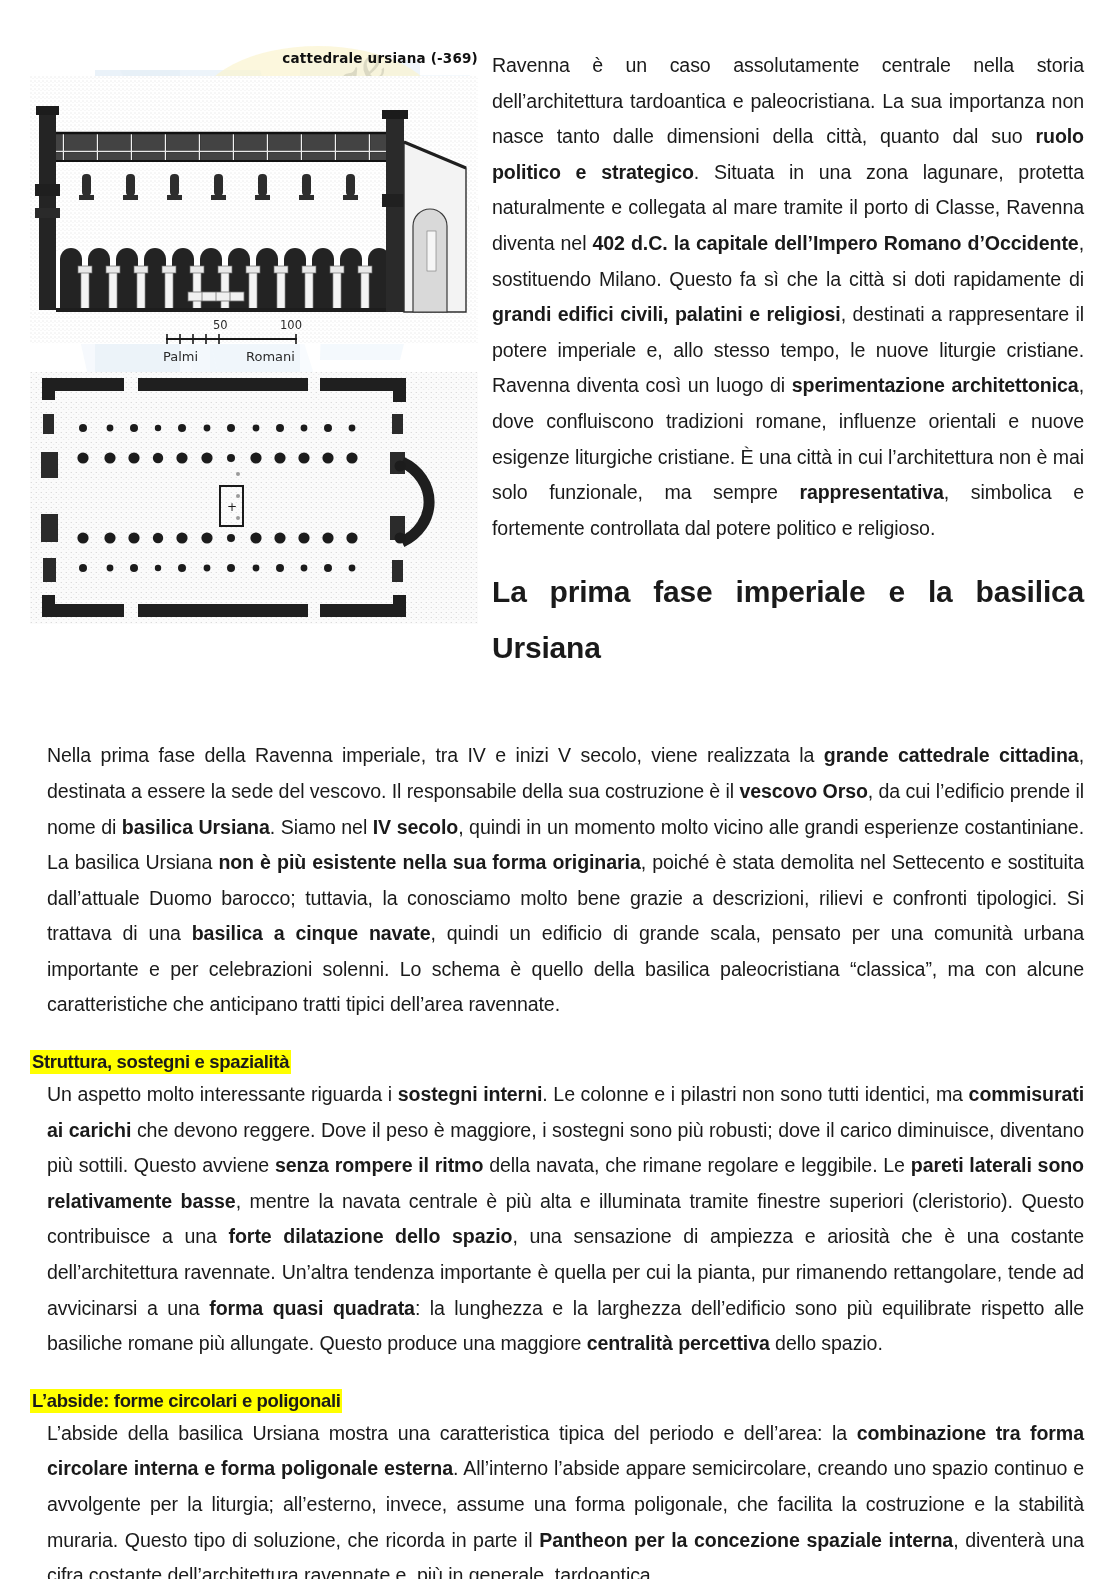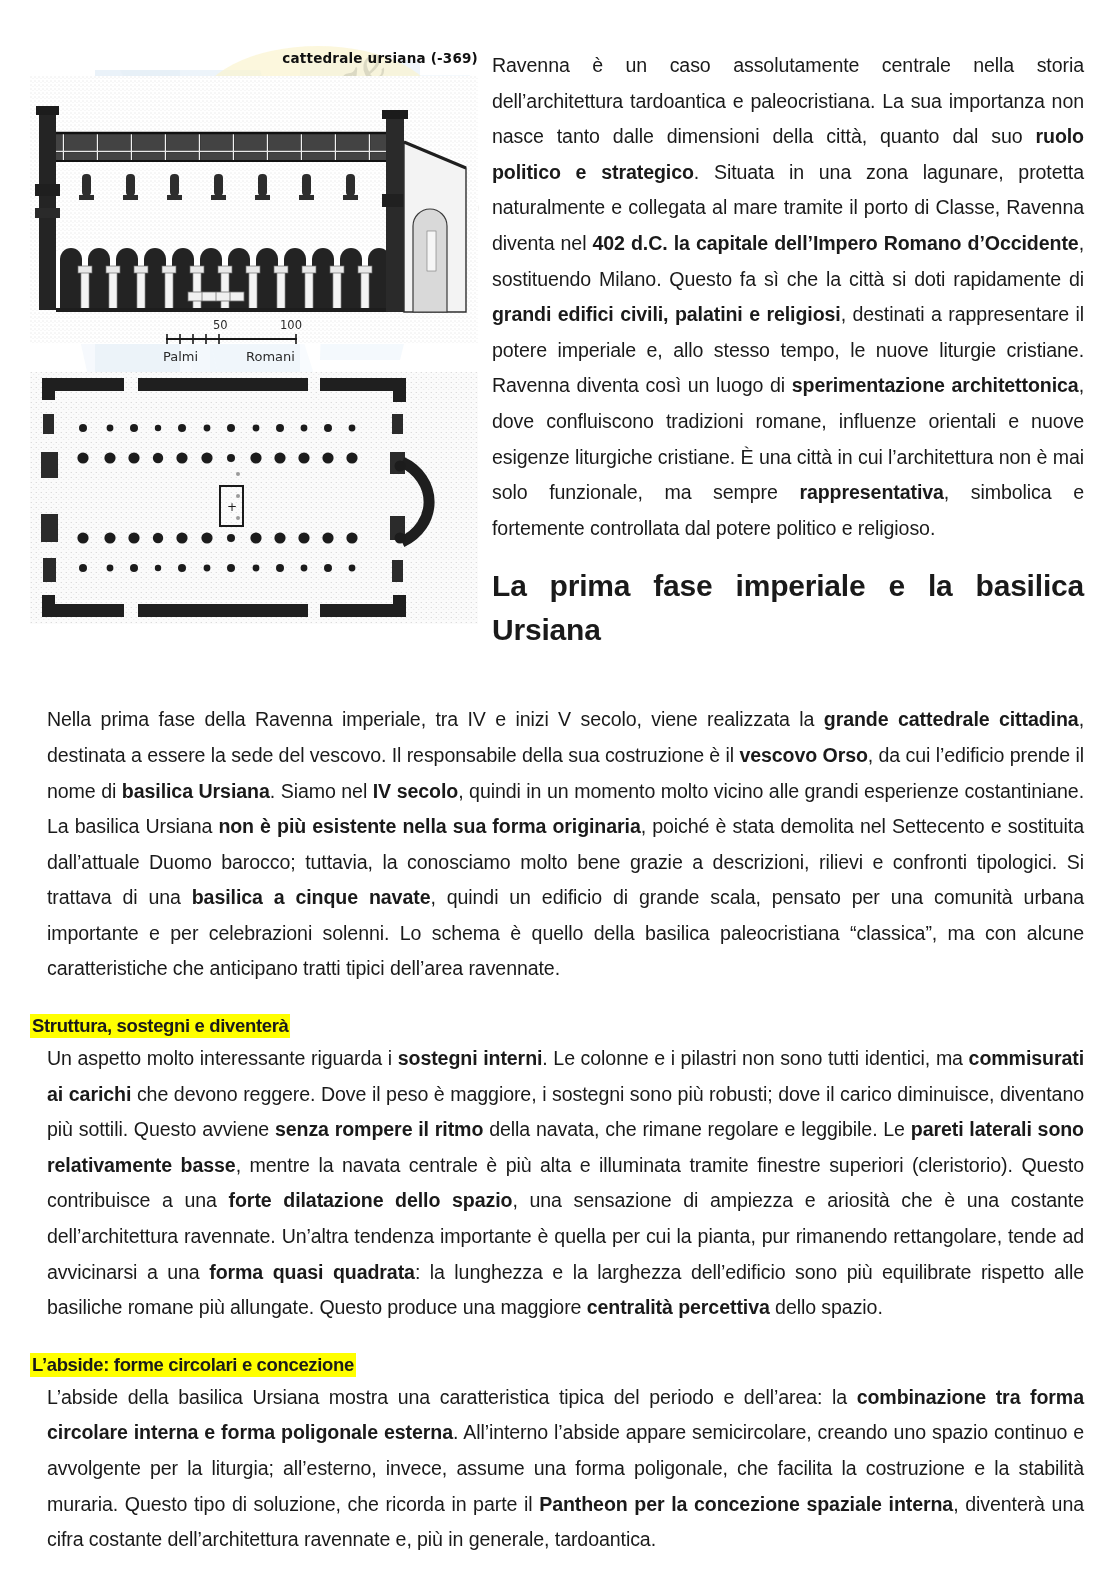--- a/index.html
+++ b/index.html
@@ -61,21 +61,21 @@
     font-family: "DejaVu Sans", sans-serif;
   }
   .fig-canvas {
     width: 448px;
     height: 548px;
     display: block;
   }
 
   h2.section-title {
     font-size: 30px;
-    line-height: 44px;
+    line-height: 56px;
     font-weight: bold;
     margin: 18px 0 6px 0;
     text-align: justify;
     text-justify: inter-word;
     letter-spacing: -0.2px;
   }
   h2.section-title::after {
     content: "";
     display: inline-block;
     width: 100%;
@@ -362,26 +362,26 @@
 
   <p class="body">Ravenna è un caso assolutamente centrale nella storia dell’architettura tardoantica e paleocristiana. La sua importanza non nasce tanto dalle dimensioni della città, quanto dal suo <b>ruolo politico e strategico</b>. Situata in una zona lagunare, protetta naturalmente e collegata al mare tramite il porto di Classe, Ravenna diventa nel <b>402 d.C. la capitale dell’Impero Romano d’Occidente</b>, sostituendo Milano. Questo fa sì che la città si doti rapidamente di <b>grandi edifici civili, palatini e religiosi</b>, destinati a rappresentare il potere imperiale e, allo stesso tempo, le nuove liturgie cristiane. Ravenna diventa così un luogo di <b>sperimentazione architettonica</b>, dove confluiscono tradizioni romane, influenze orientali e nuove esigenze liturgiche cristiane. È una città in cui l’architettura non è mai solo funzionale, ma sempre <b>rappresentativa</b>, simbolica e fortemente controllata dal potere politico e religioso.</p>
 
   <h2 class="section-title">La prima fase imperiale e la basilica Ursiana</h2>
 
   <p class="body">Nella prima fase della Ravenna imperiale, tra IV e inizi V secolo, viene realizzata la <b>grande cattedrale cittadina</b>, destinata a essere la sede del vescovo. Il responsabile della sua costruzione è il <b>vescovo Orso</b>, da cui l’edificio prende il nome di <b>basilica Ursiana</b>. Siamo nel <b>IV secolo</b>, quindi in un momento molto vicino alle grandi esperienze costantiniane. La basilica Ursiana <b>non è più esistente nella sua forma originaria</b>, poiché è stata demolita nel Settecento e sostituita dall’attuale Duomo barocco; tuttavia, la conosciamo molto bene grazie a descrizioni, rilievi e confronti tipologici. Si trattava di una <b>basilica a cinque navate</b>, quindi un edificio di grande scala, pensato per una comunità urbana importante e per celebrazioni solenni. Lo schema è quello della basilica paleocristiana “classica”, ma con alcune caratteristiche che anticipano tratti tipici dell’area ravennate.</p>
 
   <div class="clear"></div>
 
   <div class="subhead">
-    <span class="hl">Struttura, sostegni e diventerà</span>
+    <span class="hl">Struttura, sostegni e spazialità</span>
   </div>
   <p class="body">Un aspetto molto interessante riguarda i <b>sostegni interni</b>. Le colonne e i pilastri non sono tutti identici, ma <b>commisurati ai carichi</b> che devono reggere. Dove il peso è maggiore, i sostegni sono più robusti; dove il carico diminuisce, diventano più sottili. Questo avviene <b>senza rompere il ritmo</b> della navata, che rimane regolare e leggibile. Le <b>pareti laterali sono relativamente basse</b>, mentre la navata centrale è più alta e illuminata tramite finestre superiori (cleristorio). Questo contribuisce a una <b>forte dilatazione dello spazio</b>, una sensazione di ampiezza e ariosità che è una costante dell’architettura ravennate. Un’altra tendenza importante è quella per cui la pianta, pur rimanendo rettangolare, tende ad avvicinarsi a una <b>forma quasi quadrata</b>: la lunghezza e la larghezza dell’edificio sono più equilibrate rispetto alle basiliche romane più allungate. Questo produce una maggiore <b>centralità percettiva</b> dello spazio.</p>
 
   <div class="subhead">
-    <span class="hl">L’abside: forme circolari e concezione</span>
+    <span class="hl">L’abside: forme circolari e poligonali</span>
   </div>
   <p class="body">L’abside della basilica Ursiana mostra una caratteristica tipica del periodo e dell’area: la <b>combinazione tra forma circolare interna e forma poligonale esterna</b>. All’interno l’abside appare semicircolare, creando uno spazio continuo e avvolgente per la liturgia; all’esterno, invece, assume una forma poligonale, che facilita la costruzione e la stabilità muraria. Questo tipo di soluzione, che ricorda in parte il <b>Pantheon per la concezione spaziale interna</b>, diventerà una cifra costante dell’architettura ravennate e, più in generale, tardoantica.</p>
 
   <div class="subhead">
     <span class="hl">Liturgia, altare e centralità</span>
   </div>
 
 </div>
 
 </body></html>

